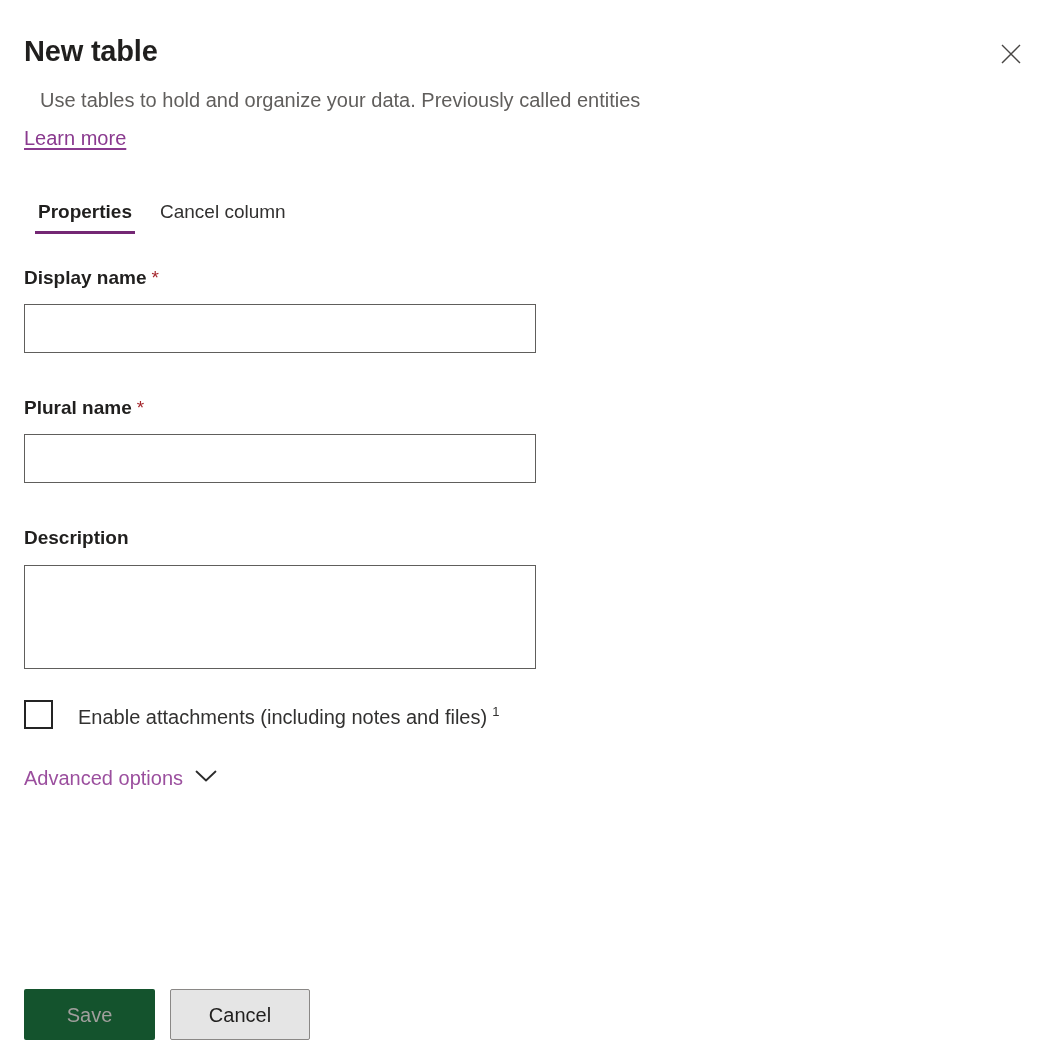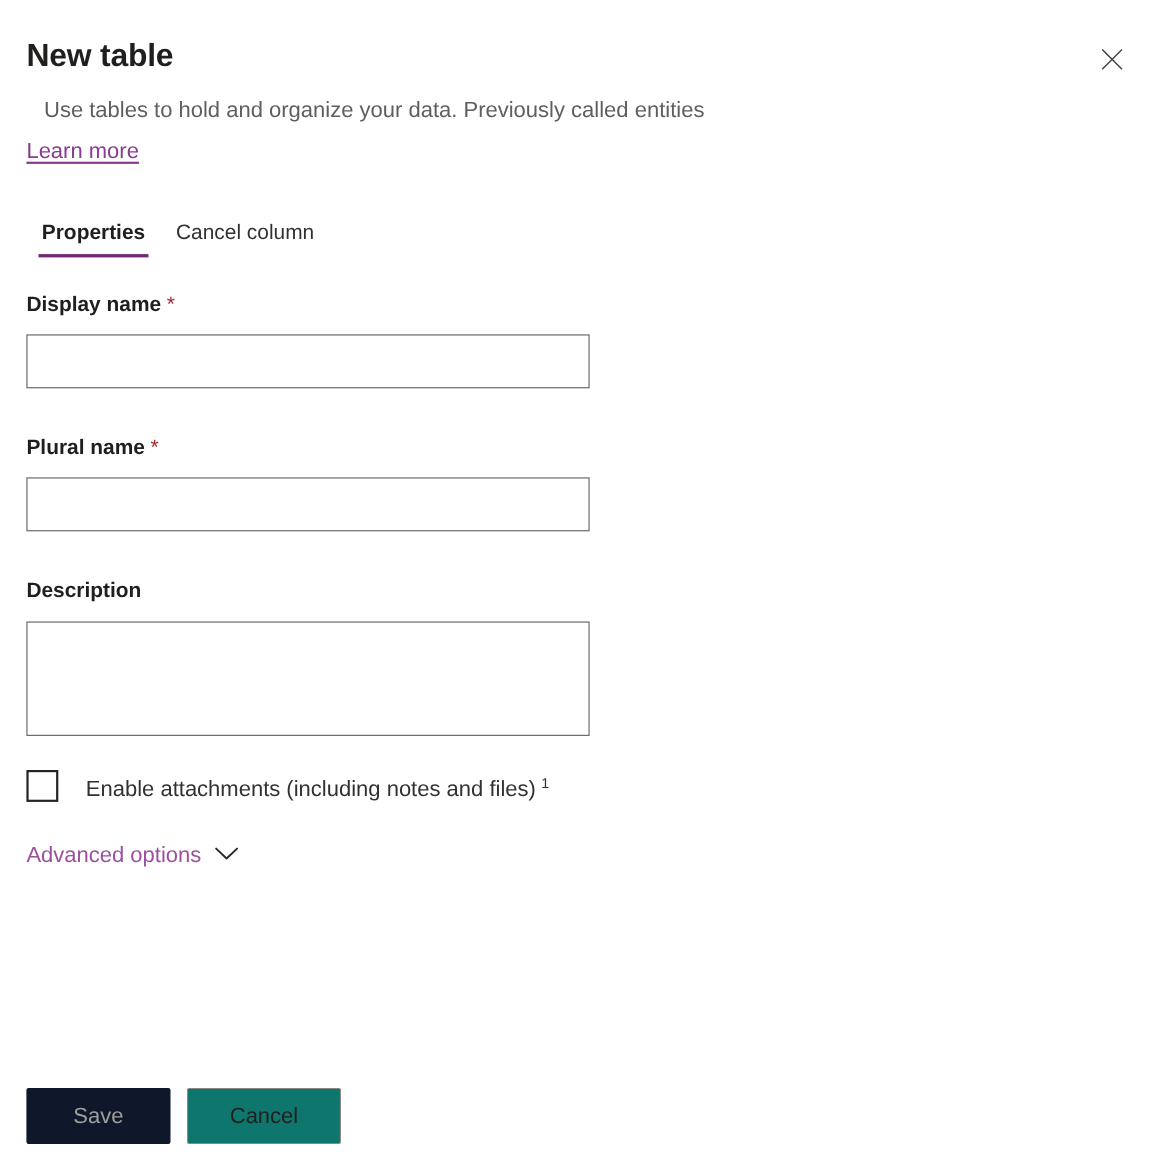--- a/index.html
+++ b/index.html
@@ -227,30 +227,30 @@
     font-size: 20px;
     line-height: 22px;
     cursor: pointer;
     padding: 0 14px;
     border-radius: 2px;
   }
   .btn-save {
     left: 24px;
     top: 0;
     width: 131px;
-    background: #0f172a;
+    background: #14532d;
     border: none;
     color: #a19f9d;
     cursor: default;
   }
   .btn-cancel {
     left: 170px;
     top: 0;
     width: 140px;
-    background: #0f766e;
+    background: #e5e5e5;
     border: 1px solid #8a8886;
     color: #201f1e;
   }
 </style>
 </head>
 <body>
 
 <div class="panel-header">
   <div class="panel-title">New table</div>
 

